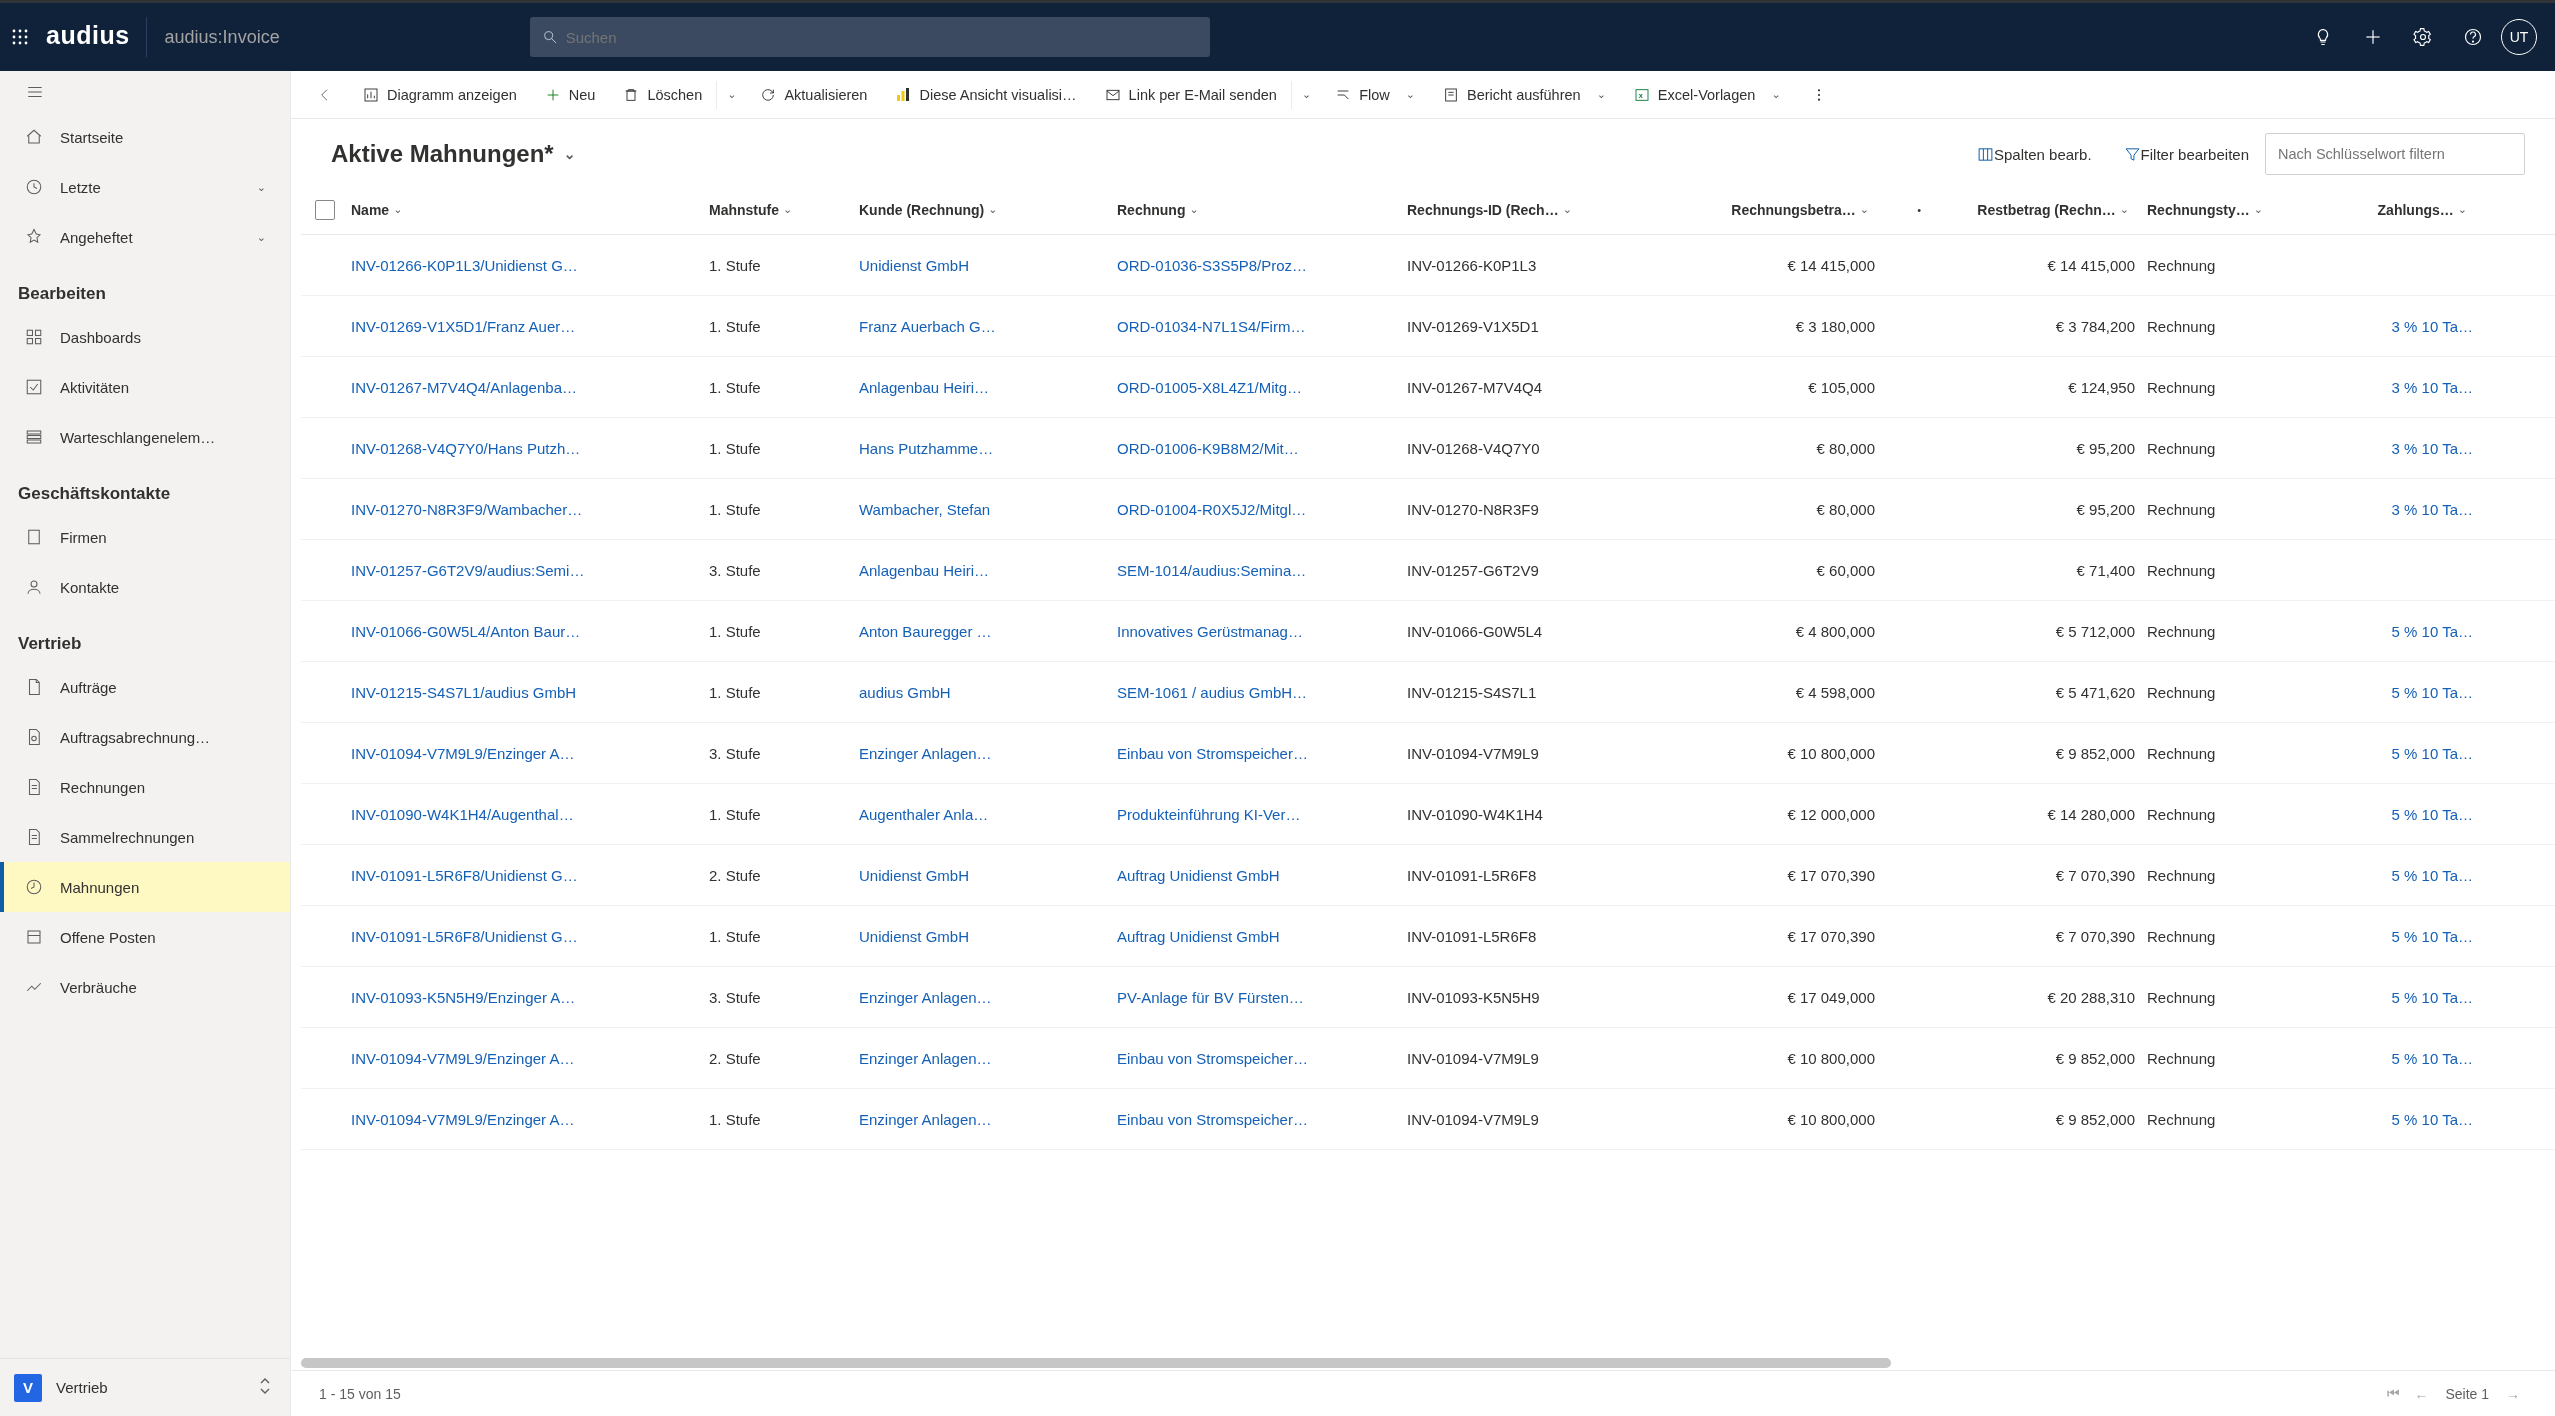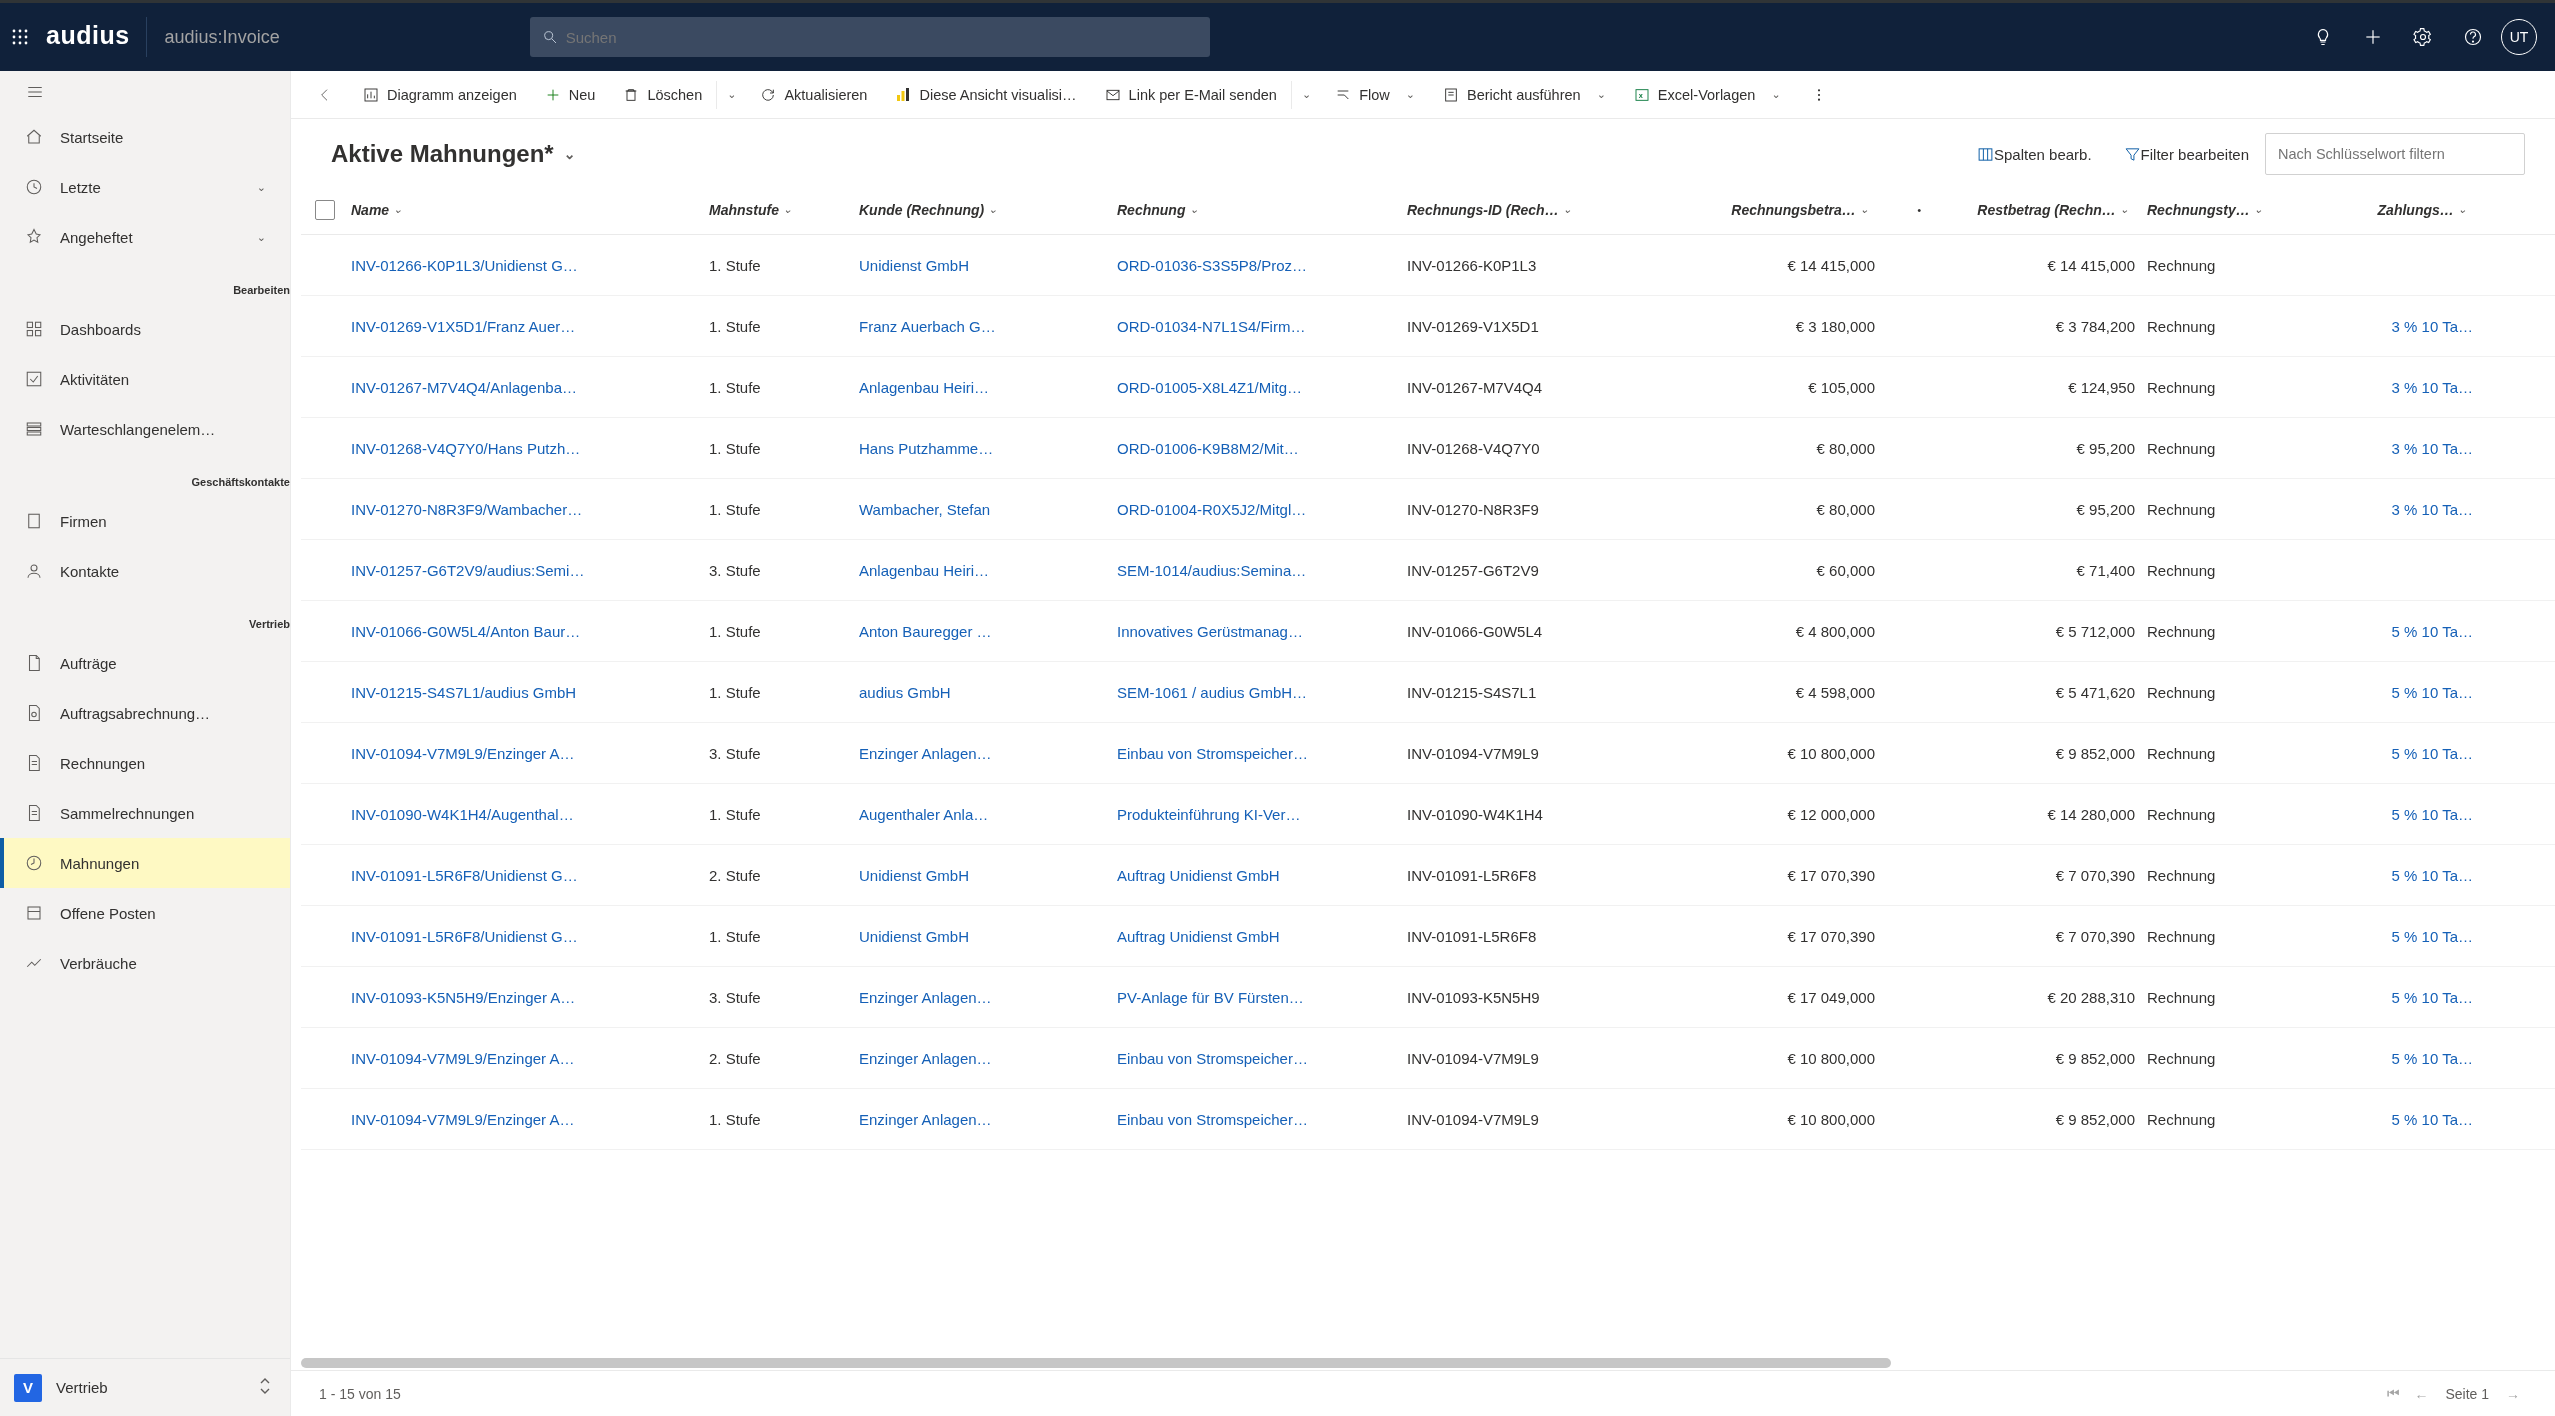--- a/index.html
+++ b/index.html
@@ -50,21 +50,21 @@
   font-size:15px; color:#323130; position:relative;
 }
 .sb-item.active { background:#fef9c3; }
 .sb-item.active::before {
   content:""; position:absolute; left:0; top:0; bottom:0; width:4px; background:#0e5ea6;
 }
 .sb-item .chev { position:absolute; right:24px; }
 .sb-icon { width:20px; display:flex; justify-content:center; }
 .sb-icon svg { width:18px; height:18px; stroke:#605e5c; fill:none; }
 .sb-header {
-  padding: 22px 0 8px 18px; font-weight:600; font-size:11px; color:#323130;text-align:right;
+  padding: 22px 0 8px 18px; font-weight:600; font-size:17px; color:#323130;
 }
 .sb-footer {
   margin-top:auto; height:58px; display:flex; align-items:center; padding-left:14px; gap:14px;
   border-top:1px solid #e5e5e5; font-size:15px;
 }
 .sb-footer .sq { width:28px; height:28px; background:#2266e3; color:#fff; display:flex;
   align-items:center; justify-content:center; font-weight:600; border-radius:2px; }
 .sb-footer .upd { margin-left:auto; margin-right:18px; }
 
 
@@ -94,21 +94,21 @@
 }
 
 
 .table-wrap { flex:1; overflow:hidden; padding-left:10px; }
 .thead, .trow {
   display:grid;
   grid-template-columns: 50px 358px 150px 258px 290px 260px 220px 40px 220px 170px 168px;
   align-items:center;
 }
 .thead { height:50px; border-bottom:1px solid #eaeaea; font-size:14px; color:#323130; }
-.th { display:flex; align-items:center; gap:4px; font-weight:400; cursor:pointer;font-style:italic; }
+.th { display:flex; align-items:center; gap:4px; font-weight:400; cursor:pointer; }
 .th .lbl { font-weight:600; }
 .trow { height:61px; border-bottom:1px solid #f1f1f1; font-size:15px; }
 .td { white-space:nowrap; overflow:hidden; text-overflow:ellipsis; padding-right:12px; }
 .td.link { color:#1560b7; cursor:pointer; }
 .td.right { text-align:right; }
 .chk {
   width:20px; height:20px; border:1.3px solid #888; border-radius:2px; margin-left:14px;
 }
 .tiny-chev { font-size:11px; color:#605e5c; }
 .sort-dot { font-size:11px; margin-right:6px; }

